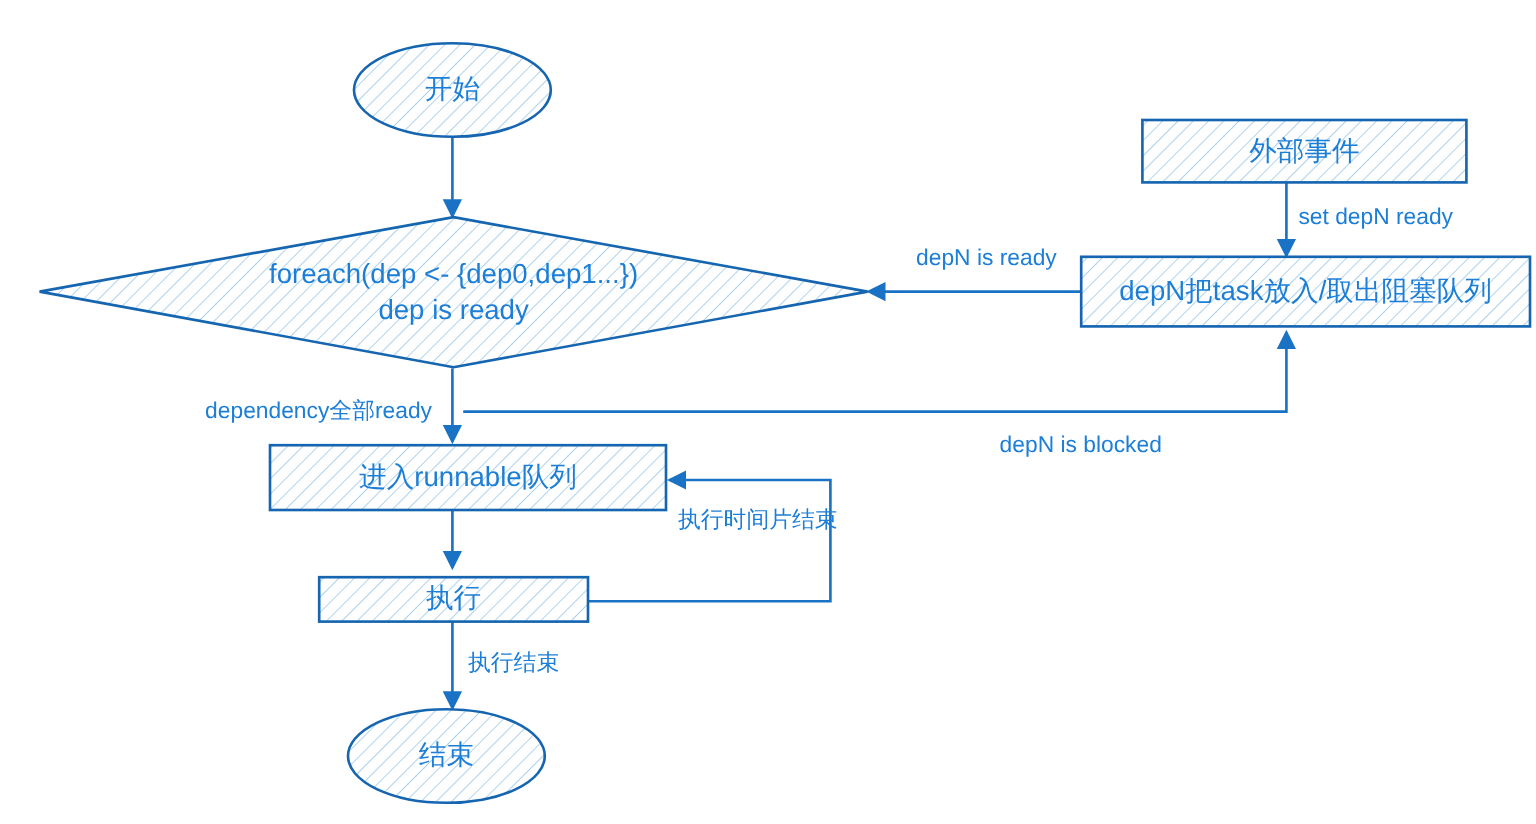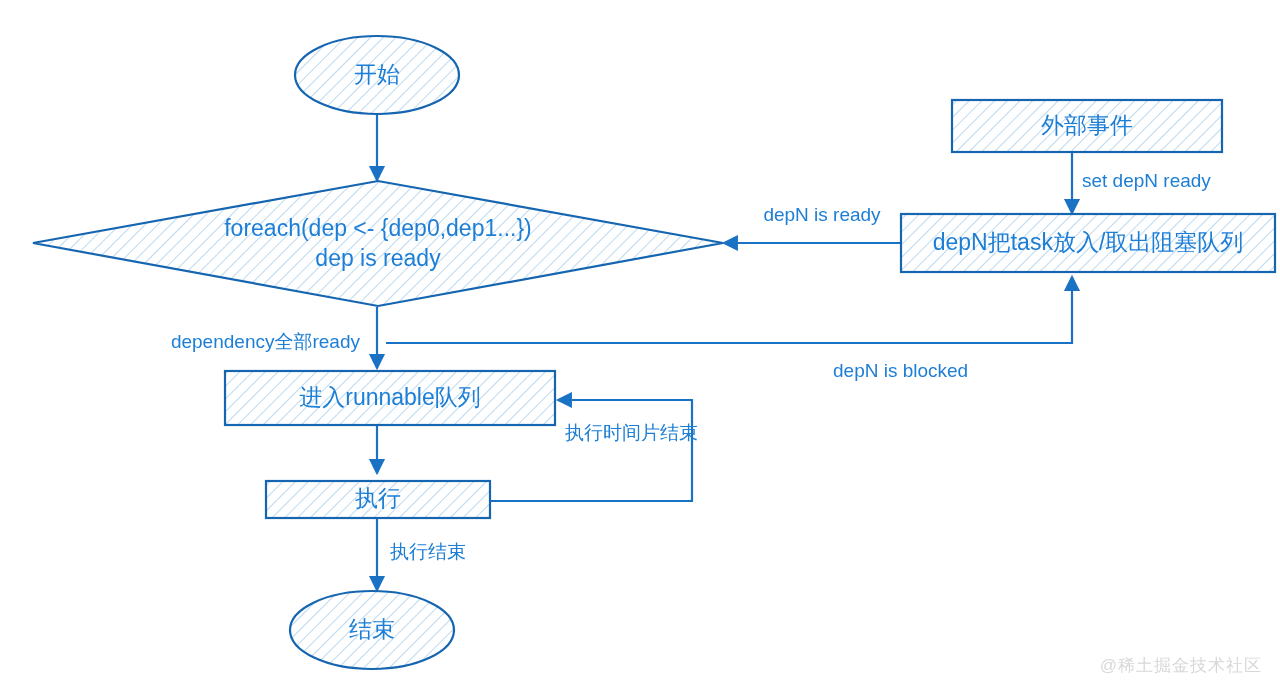--- a/index.html
+++ b/index.html
@@ -145,15 +145,14 @@
       <text class="node-label" x="378" y="500">执行</text>
     </g>
 
     <g>
       <ellipse class="node-shape" cx="372" cy="630" rx="82" ry="39"></ellipse>
       <text class="node-label" x="372" y="631">结束</text>
     </g>
 
   </svg>
 
-  <div class="watermark">@稀土掘金技术社区</div>
 
 </div>
 
 </body></html>

